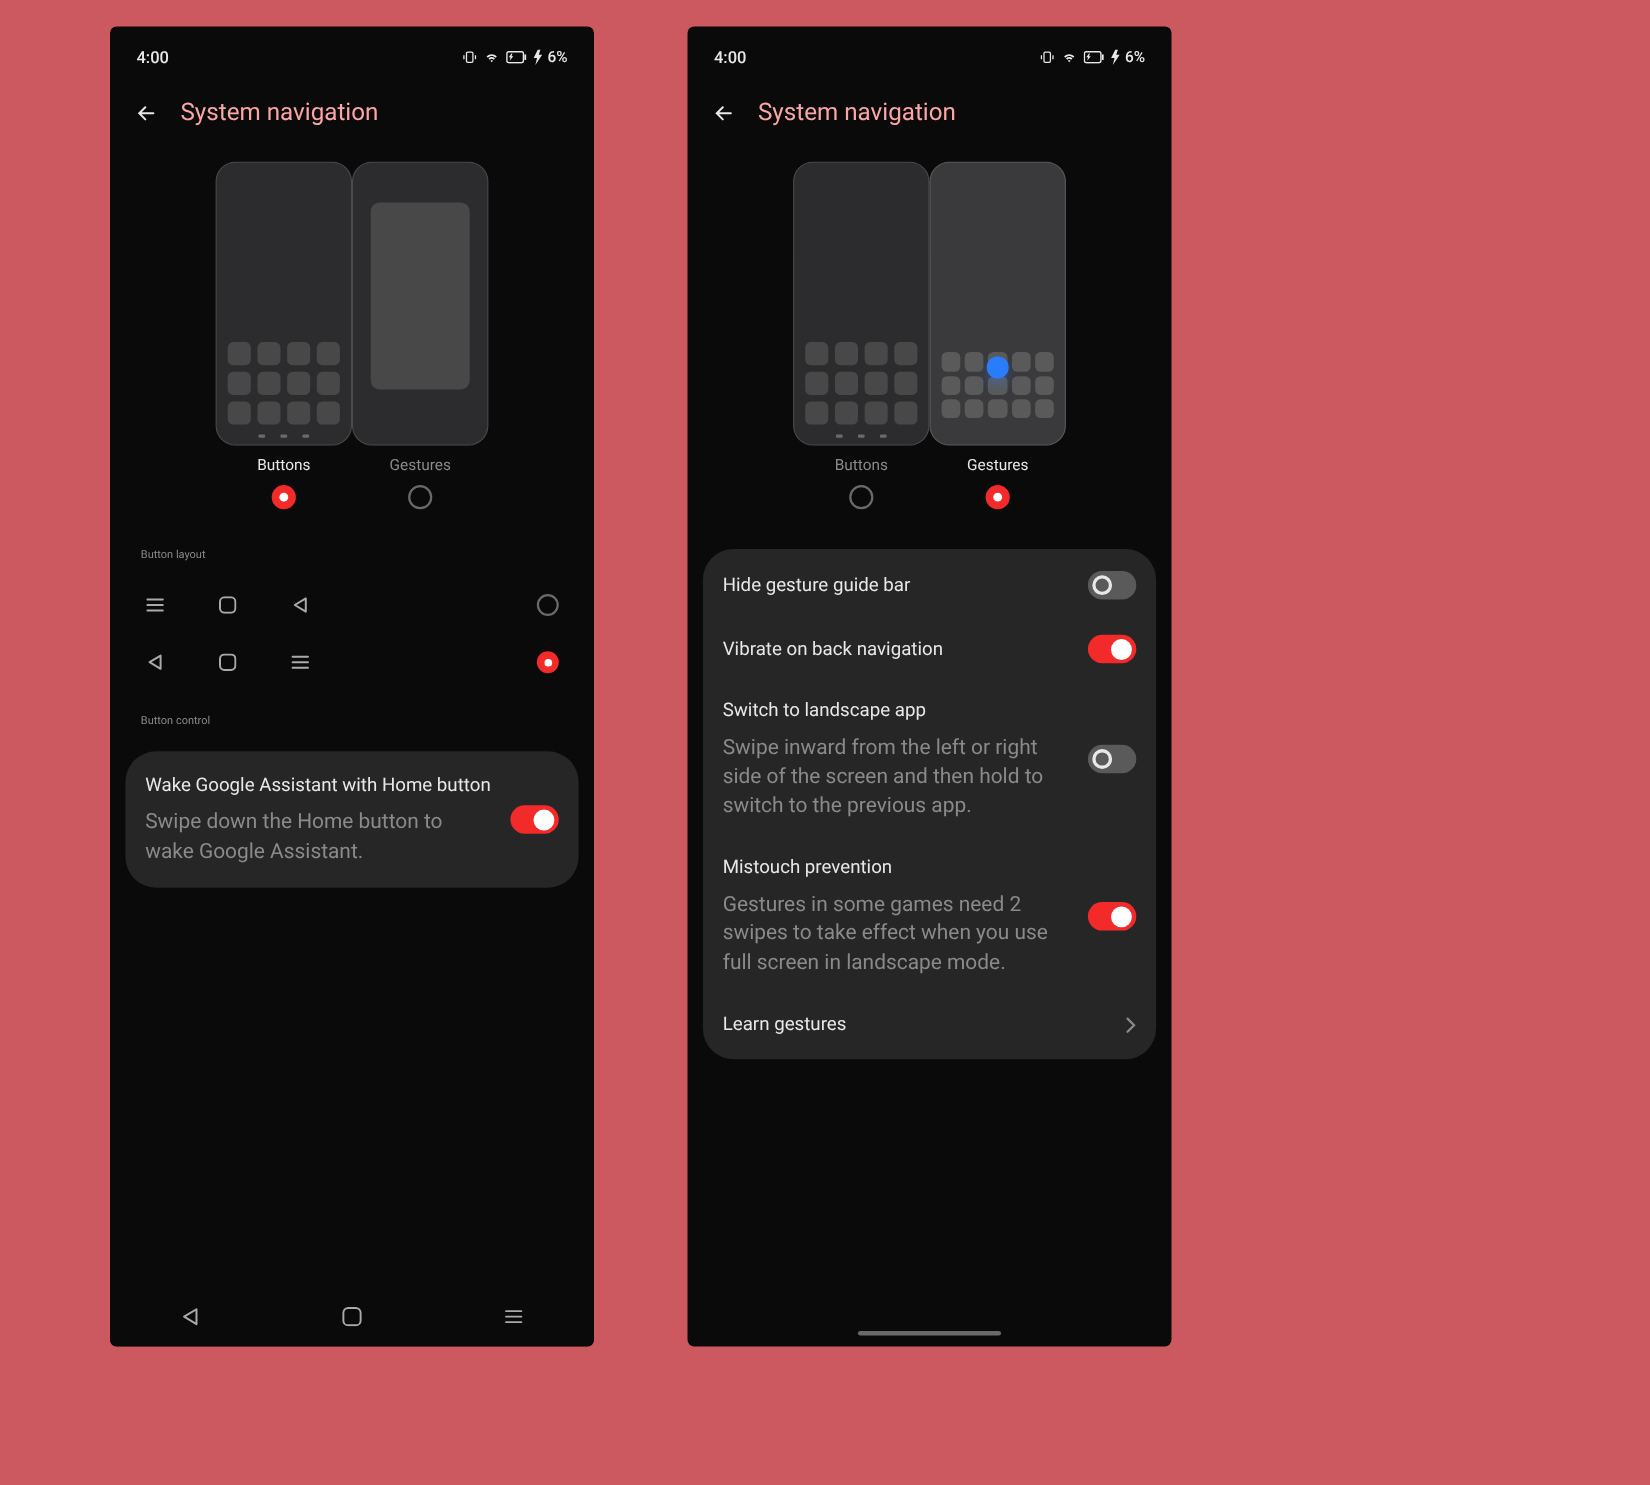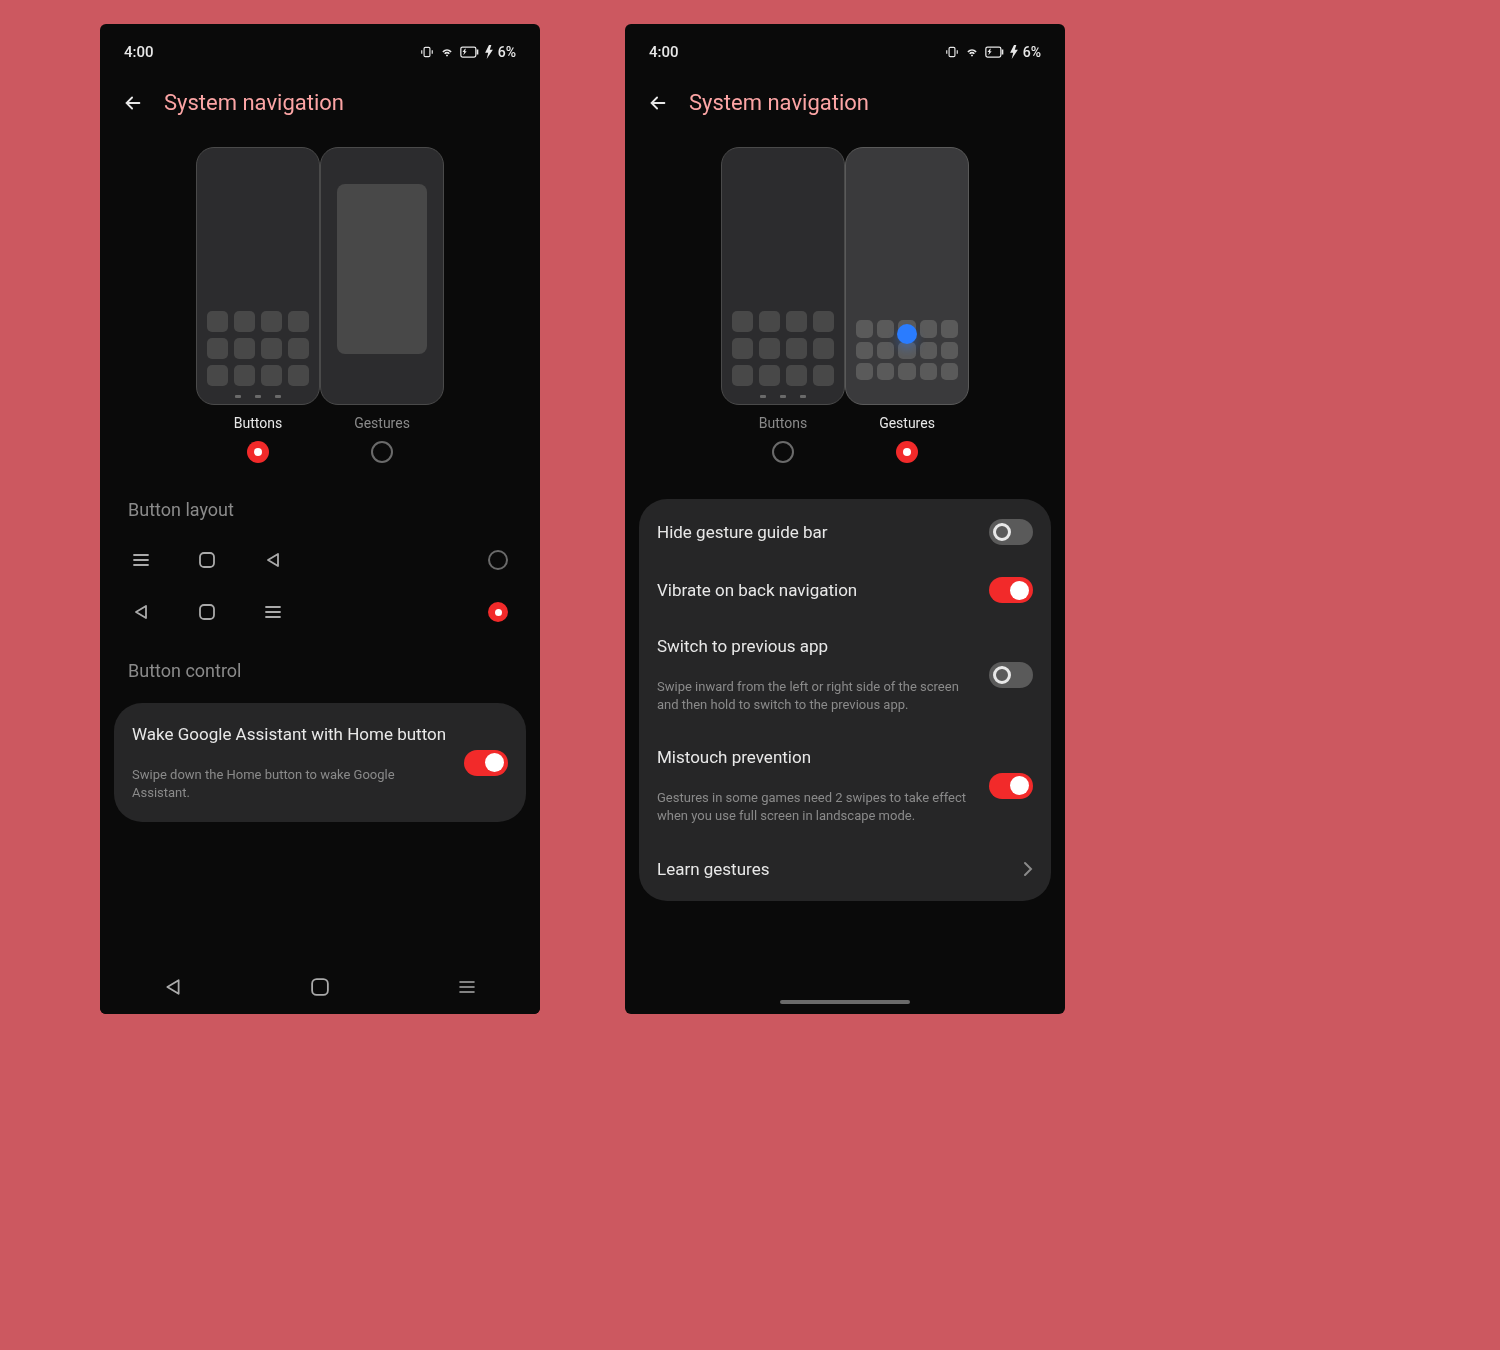--- a/index.html
+++ b/index.html
@@ -7,21 +7,21 @@
     background: #CC5860;
     width: 1500px;
     height: 1350px;
     font-family: -apple-system, BlinkMacSystemFont, "Segoe UI", Roboto, sans-serif;
     display: flex;
     gap: 85px;
     padding: 24px 100px;
   }
   .phone {
     width: 440px;
-    height: 990px;
+    height: 1200px;
     background: #0a0a0a;
     border-radius: 6px;
     overflow: hidden;
     color: #e8e8e8;
     position: relative;
     display: flex;
     flex-direction: column;
   }
   .status-bar {
     height: 40px;
@@ -77,21 +77,21 @@
   }
   .touch-dot { position:absolute; width:20px; height:20px; background:#2a7cff; border-radius:50%; left:50%; transform:translateX(-50%); bottom:60px; box-shadow:0 6px 10px rgba(42,124,255,0.3);}
   .preview-label { font-size:14px; color:#8a8a8a; }
   .preview-label.selected{ color:#e8e8e8; }
   .radio {
     width:22px; height:22px; border:2px solid #6a6a6a; border-radius:50%;
     display:flex; align-items:center; justify-content:center;
   }
   .radio.selected { border:none; background:#f22a2a; }
   .radio.selected::after { content:""; width:8px; height:8px; background:#fff; border-radius:50%; }
-  .section-label { font-size:18px; color:#8a8a8a; padding: 22px 28px 14px; }
+  .section-label { font-size:10px; color:#8a8a8a; padding: 22px 28px 14px; }
   .layouts { padding: 0 18px; }
   .layout-row {
     display:flex; align-items:center; justify-content:space-between;
     padding: 16px 14px; gap: 18px;
   }
   .nav-icons { display:flex; gap:48px; flex:1; }
   .nav-icon { width:18px; height:18px; color:#aaa; display:flex; align-items:center; justify-content:center; }
   .radio-sm {
     width:20px; height:20px; border:2px solid #6a6a6a; border-radius:50%;
     display:flex; align-items:center; justify-content:center; flex-shrink:0;
@@ -100,21 +100,21 @@
   .radio-sm.selected::after { content:""; width:7px; height:7px; background:#fff; border-radius:50%; }
   .card {
     background:#262627; border-radius:28px; margin: 8px 14px; padding: 4px 0;
   }
   .setting-row {
     display:flex; align-items:center; justify-content:space-between;
     padding: 16px 18px; gap:14px;
   }
   .setting-text { flex:1; }
   .setting-title { font-size:17px; color:#e8e8e8; line-height:1.35; }
-  .setting-desc { font-size:13px; color:#8a8a8a; line-height:1.4; margin-top:20px; }
+  .setting-desc { font-size:19px; color:#8a8a8a; line-height:1.4; margin-top:8px; }
   .toggle {
     width:44px; height:26px; border-radius:13px; background:#5a5a5a; position:relative; flex-shrink:0;
   }
   .toggle.on { background:#f22a2a; }
   .toggle .knob {
     width:19px; height:19px; background:#e8e8e8; border-radius:50%; position:absolute; top:3.5px; left:4px;
   }
   .toggle.on .knob { left:auto; right:4px; background:#fff; }
   .toggle.off-ring .knob { background:transparent; border:3px solid #e8e8e8; width:18px; height:18px; top:4px;}
   .chevron { color:#8a8a8a; font-size:22px; }
@@ -392,21 +392,21 @@
       <div class="setting-row">
         <div class="setting-text">
           <div class="setting-title">Vibrate on back navigation</div>
         </div>
         <div class="toggle on">
             <div class="knob"></div>
           </div>
       </div>
       <div class="setting-row">
         <div class="setting-text">
-          <div class="setting-title">Switch to previous app</div>
+          <div class="setting-title">Switch to landscape app</div>
           <div class="setting-desc">Swipe inward from the left or right side of the screen and then hold to switch to the previous app.</div>
         </div>
         <div class="toggle off-ring">
             <div class="knob"></div>
           </div>
       </div>
       <div class="setting-row">
         <div class="setting-text">
           <div class="setting-title">Mistouch prevention</div>
           <div class="setting-desc">Gestures in some games need 2 swipes to take effect when you use full screen in landscape mode.</div>

